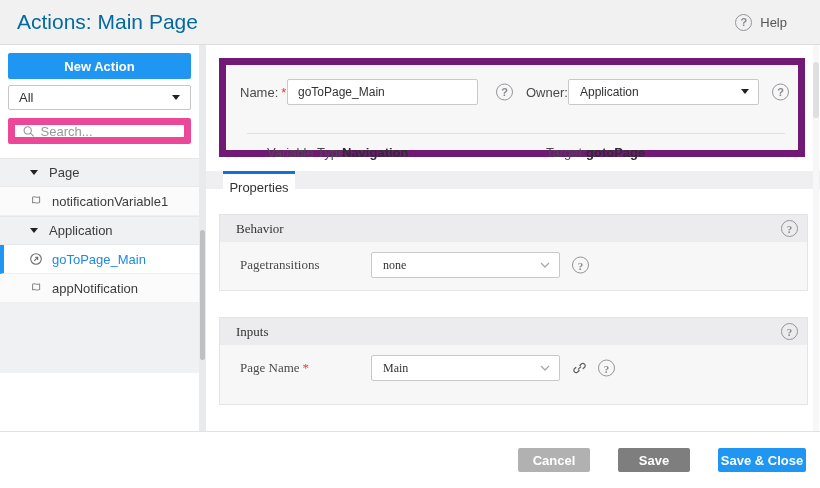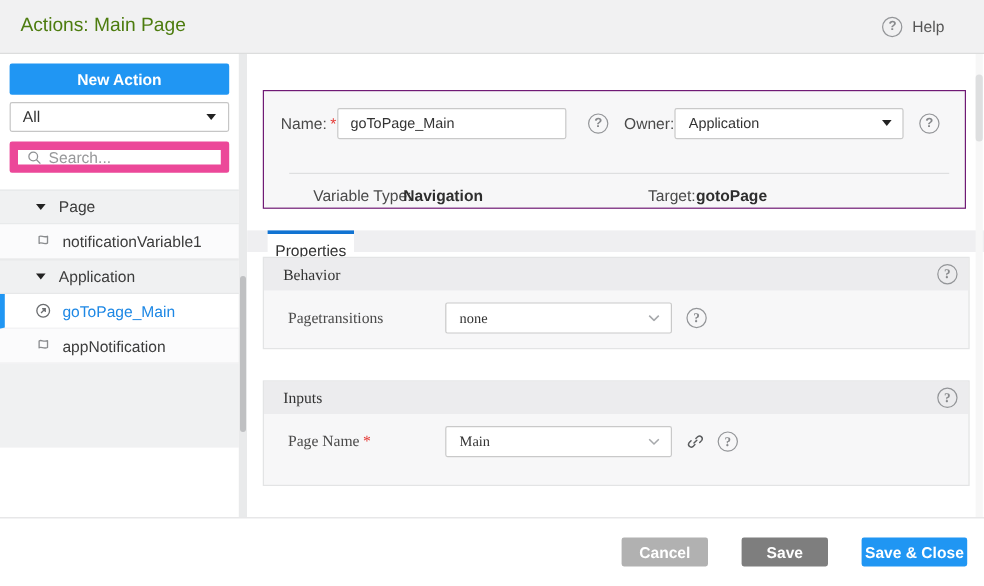--- a/index.html
+++ b/index.html
@@ -2,21 +2,21 @@
 <html><head>
 <meta charset="utf-8">
 <style>
   * { margin:0; padding:0; box-sizing:border-box; }
   body { font-family:"Liberation Sans", sans-serif; background:#fff; }
   .screen { position:relative; width:820px; height:488px; background:#fff; overflow:hidden; }
 
   
   .hdr { position:absolute; top:0; left:0; right:0; height:45px; background:#f1f1f2;
          border-bottom:1px solid #dcdddd; display:flex; align-items:center; }
-  .hdr-title { margin-left:17px; font-size:16px; color:#4d7c0f; }
+  .hdr-title { margin-left:17px; font-size:21px; color:#0369a1; }
   .hdr-help { margin-left:auto; margin-right:33px; display:flex; align-items:center; gap:8px;
               font-size:13px; color:#555; cursor:pointer; }
 
   .qicon { width:17px; height:17px; border:1px solid #939598; border-radius:50%; color:#87898c;
            font-size:11px; font-weight:bold; display:inline-flex; align-items:center;
            justify-content:center; background:transparent; flex:0 0 auto; }
 
   
   .sb { position:absolute; top:45px; left:0; width:199px; height:328px; background:#fff;
         display:flex; flex-direction:column; }
@@ -42,36 +42,36 @@
                   border-top:5.5px solid #222; margin-right:11px; }
   .ticon { width:14px; height:14px; margin-right:9px; flex:0 0 auto; display:inline-flex; }
   .sb-fill { flex:1; background:#f0f1f2; }
 
   .sb-scrollbar { position:absolute; top:45px; left:199px; width:7px; height:386px; background:#e9eaeb; }
   .sb-thumb { position:absolute; top:185px; left:1px; width:5px; height:130px; background:#bfc0c2; border-radius:3px; }
 
   
   .main { position:absolute; top:45px; left:206px; width:614px; height:386px; background:#fff; }
 
-  .panel-top { position:absolute; top:30px; left:13px; width:586px; height:99px;
-               background:#f7f7f8; border:1px solid #701a75; }
+  .panel-top { position:absolute; top:13px; left:13px; width:586px; height:99px;
+               background:#f7f7f8; border:7px solid #701a75; }
   .frow1 { position:absolute; top:13px; left:14px; right:8px; height:27px; }
   .frow1 > * , .frow2 > * { position:absolute; top:50%; transform:translateY(-50%); }
   .flabel { font-size:13px; color:#4a4a4a; white-space:nowrap; }
   .req { color:#e53935; margin-left:3px; }
   .name-input { left:47px; width:191px; height:26px; border:1px solid #c9c9c9; border-radius:2px;
                 padding:0 10px; font-size:12px; color:#333; font-family:"Liberation Sans", sans-serif;
                 outline:none; background:#fff; }
   .fsel { height:26px; background:#fff; border:1px solid #c9c9c9; border-radius:2px;
           display:flex; align-items:center; padding:0 9px 0 11px; font-size:12px; color:#333; cursor:pointer; }
   .fdivider { position:absolute; top:68px; left:21px; right:13px; border-top:1px solid #dedfe0; }
   .frow2 { position:absolute; top:75px; left:14px; right:8px; height:24px;margin-left:20px; }
   .fvalue { font-size:13px; font-weight:bold; color:#2e2e2e; white-space:nowrap; }
 
-  .tabs { position:absolute; top:126px; left:0; right:0; height:18px; background:#efeff1;margin-top:21px; }
+  .tabs { position:absolute; top:126px; left:0; right:0; height:18px; background:#efeff1; }
   .tab { position:absolute; left:17px; top:0; width:72px; height:29px; background:#fff;
          border-top:3px solid #1173d2; display:flex; align-items:center; justify-content:center;
          font-size:13px; color:#333; cursor:pointer; }
 
   .panel { position:absolute; left:13px; width:589px; background:#f7f7f8; border:1px solid #e3e4e5;font-family:Liberation Serif, serif; }
   .panel.behavior { top:169px; height:77px; }
   .panel.inputs   { top:256px; height:88px;margin-top:16px; }
   .sec-hdr { height:27px; background:#ececee; display:flex; align-items:center;
              padding:0 9px 0 16px; font-size:13px; color:#333; }
   .sec-hdr .qicon { margin-left:auto; cursor:pointer; }

